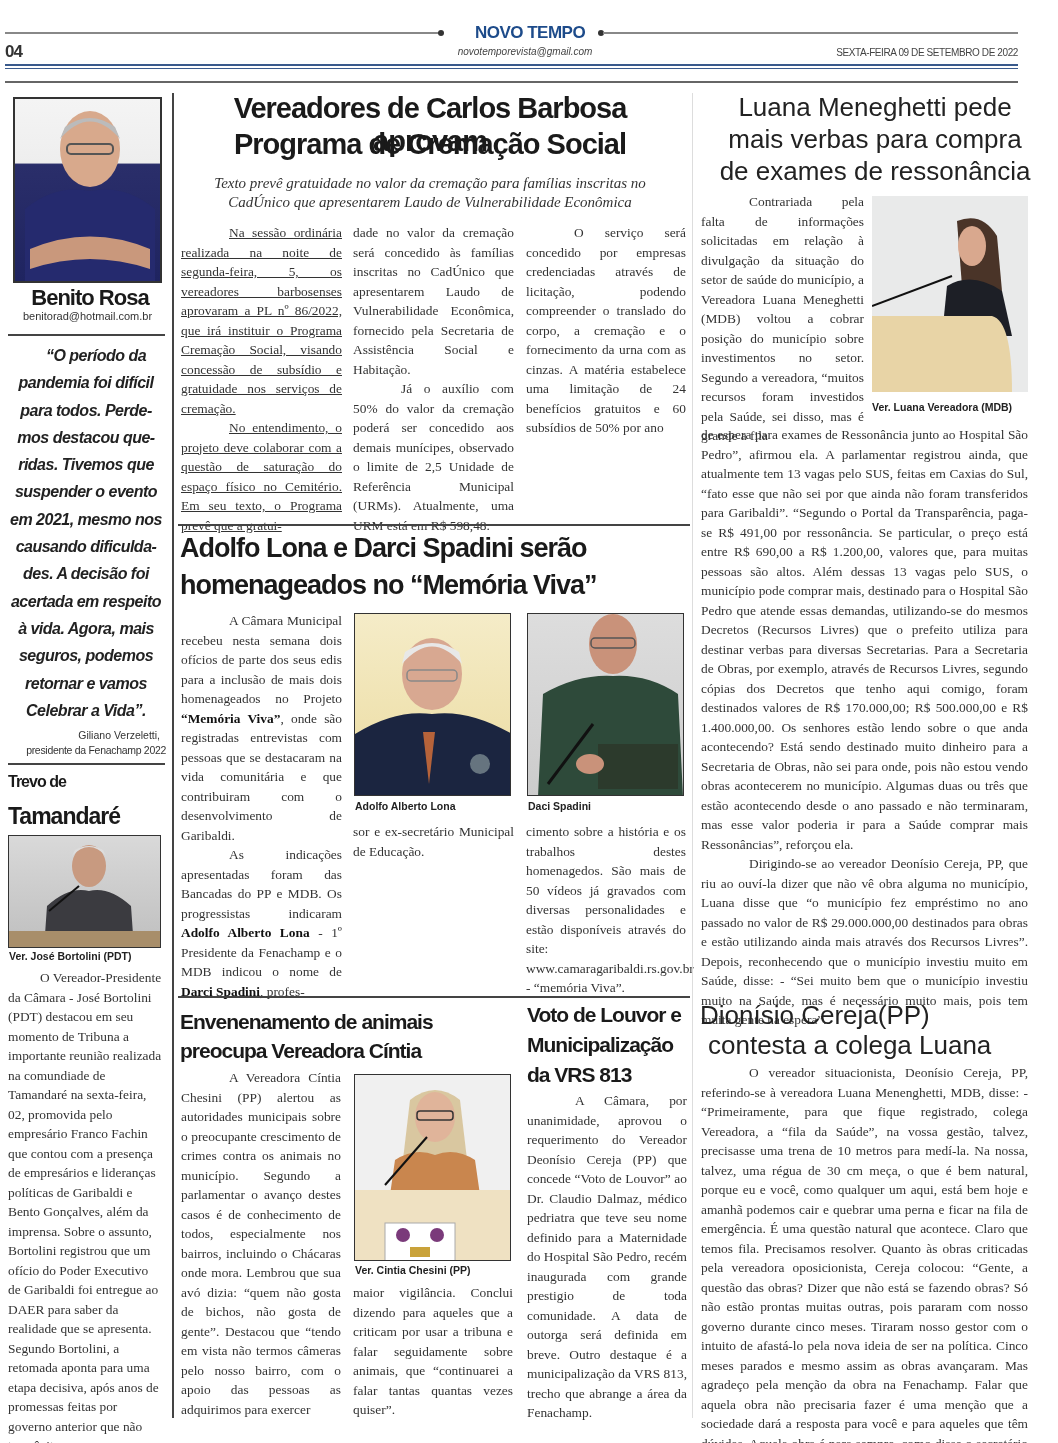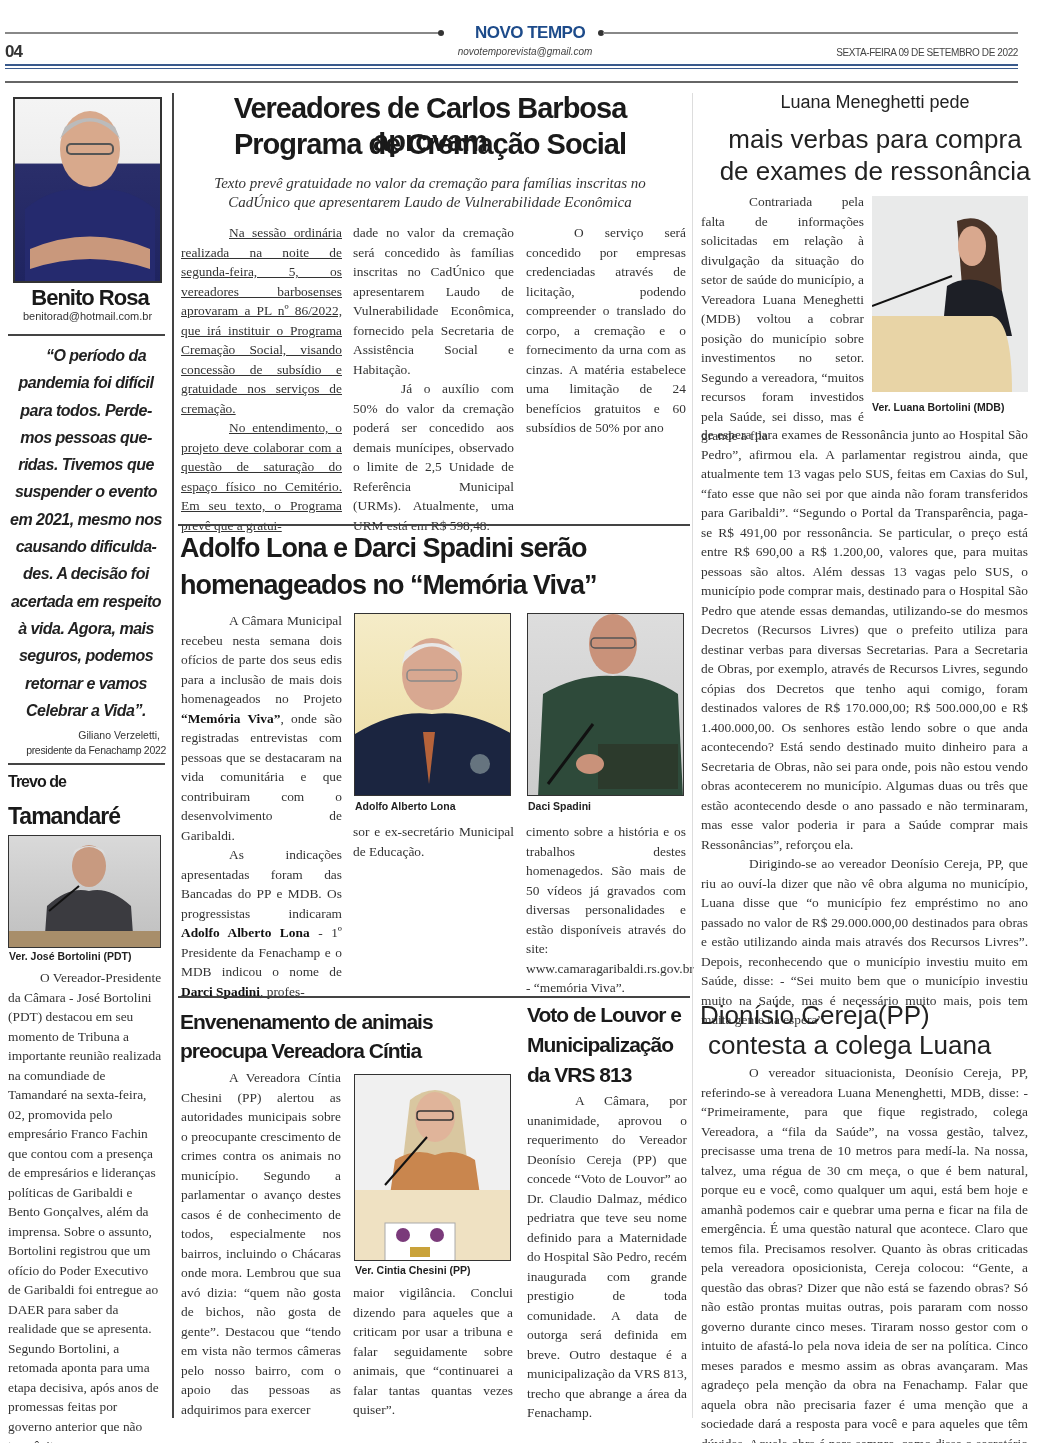--- a/index.html
+++ b/index.html
@@ -57,21 +57,21 @@
   </svg>
 </div>
 <div class="abs cond" style="left:0; top:285px; width:180px; text-align:center; font-size:22px; color:#1a1a1a; letter-spacing:-1px;">Benito Rosa</div>
 <div class="abs sans" style="left:0; top:310px; width:175px; text-align:center; font-size:11px; color:#333;">benitorad@hotmail.com.br</div>
 <div class="hline" style="left:8px; top:334px; width:157px;"></div>
 
 <div class="abs" style="left:4px; top:342px; width:164px; text-align:center; font-family:'Liberation Sans', sans-serif; font-style:italic; font-weight:bold; font-size:16px; line-height:27.3px; color:#222; letter-spacing:-0.5px;">
   <div style="padding-left:20px;">“O período da</div>
   <div>pandemia foi difícil</div>
   <div>para todos. Perde-</div>
-  <div>mos pessoas que-</div>
+  <div>mos destacou que-</div>
   <div>ridas. Tivemos que</div>
   <div>suspender o evento</div>
   <div>em 2021, mesmo nos</div>
   <div>causando dificulda-</div>
   <div>des.  A decisão foi</div>
   <div>acertada em respeito</div>
   <div>à vida. Agora, mais</div>
   <div>seguros, podemos</div>
   <div>retornar  e vamos</div>
   <div>Celebrar a Vida”.</div>
@@ -184,37 +184,37 @@
 
 <div class="headline" style="left:527px; top:1003px; font-size:21px;">Voto de Louvor e</div>
 <div class="headline" style="left:527px; top:1033px; font-size:21px;">Municipalização</div>
 <div class="headline" style="left:527px; top:1063px; font-size:21px;">da VRS 813</div>
 <div class="col" style="left:527px; top:1091px; width:160px;">
   <p class="ind">A Câmara, por unanimidade, aprovou o requerimento do Vereador Deonísio Cereja (PP) que concede “Voto de Louvor” ao Dr. Claudio Dalmaz, médico pedriatra que teve seu nome definido para a Maternidade do Hospital São Pedro, recém inaugurada com grande prestigio de toda comunidade. A data de outorga será definida em breve. Outro destaque é a municipalização da VRS 813, trecho que abrange a área da Fenachamp.</p>
 </div>
 
 <div class="vline" style="left:692px; top:93px; height:1325px; width:1px; background:#ddd;"></div>
 
-<div class="abs sans" style="left:700px; top:92px; width:350px; text-align:center; font-size:18px; color:#222;">Luana Meneghetti pede</div>
+<div class="abs sans" style="left:700px; top:92px; width:350px; text-align:center; font-size:26px; color:#222;">Luana Meneghetti pede</div>
 <div class="abs sans" style="left:700px; top:124px; width:350px; text-align:center; font-size:26px; color:#222;">mais verbas para compra</div>
 <div class="abs sans" style="left:700px; top:156px; width:350px; text-align:center; font-size:26px; color:#222;">de exames de ressonância</div>
 
 <div class="col" style="left:701px; top:192px; width:163px;">
   <p class="ind">Contrariada pela falta de informações solicitadas em relação à divulgação da situação do setor de saúde do município, a Vereadora Luana Meneghetti (MDB) voltou a cobrar posição do município sobre investimentos no setor. Segundo a vereadora, “muitos recursos foram investidos pela Saúde, sei disso, mas é grande a fila</p>
 </div>
 <div class="photo" style="left:872px; top:196px; width:156px; height:196px; border:none; background:#e9eaea;">
   <svg width="156" height="196" viewBox="0 0 156 196">
     <path d="M85 25 Q110 15 125 40 L130 95 L90 90 Z" fill="#4a3428"></path>
     <ellipse cx="100" cy="50" rx="14" ry="20" fill="#d9a88e"></ellipse>
     <path d="M70 140 L75 90 Q100 75 130 95 L140 140 Z" fill="#1d1f26"></path>
     <line x1="0" y1="110" x2="80" y2="80" stroke="#111" stroke-width="2"></line>
     <path d="M0 120 L120 120 Q140 125 140 196 L0 196 Z" fill="#e8d4a6"></path>
   </svg>
 </div>
-<div class="caption" style="left:872px; top:401px;">Ver. Luana Bortolini (MDB)</div>
+<div class="caption" style="left:872px; top:401px;">Ver. Luana Vereadora (MDB)</div>
 
 <div class="col" style="left:701px; top:425px; width:327px;">
   <p>de espera para exames de Ressonância junto ao Hospital São Pedro”, afirmou ela.  A parlamentar registrou ainda, que atualmente tem 13 vagas pelo SUS, feitas em Caxias do Sul, “fato esse que não sei por que ainda não foram transferidos para Garibaldi”. “Segundo o Portal da Transparência, paga-se R$ 491,00 por ressonância. Se particular, o preço está entre R$ 690,00 a R$ 1.200,00, valores que, para muitas pessoas são altos.  Além dessas 13 vagas pelo SUS, o município pode comprar mais, destinado para o Hospital São Pedro que atende essas demandas, utilizando-se do mesmos Decretos (Recursos Livres)  que o prefeito utiliza para destinar verbas para diversas Secretarias. Para a Secretaria de Obras, por exemplo, através de Recursos Livres, segundo cópias dos Decretos que tenho aqui comigo, foram destinados valores de R$ 170.000,00;  R$ 500.000,00 e  R$  1.400.000,00. Os senhores estão lendo sobre o que anda acontecendo? Está sendo destinado muito dinheiro para a Secretaria de Obras, não sei para onde, pois não estou vendo obras acontecerem no município. Algumas duas ou três que estão acontecendo desde o ano passado e não terminaram, mas esse valor poderia ir para a Saúde comprar mais Ressonâncias”, reforçou ela.</p>
   <p class="ind">Dirigindo-se ao vereador Deonísio Cereja, PP, que riu ao ouví-la dizer que não vê obra alguma no município, Luana  disse que  “o município fez empréstimo no ano passado no valor de R$ 29.000.000,00 destinados para obras e estão utilizando ainda mais através dos Recursos Livres”. Depois, reconhecendo que o município investiu muito em Saúde, disse: - “Sei muito bem que o município investiu muito na Saúde, mas  é  necessário muito mais, pois tem muita gente na espera”.</p>
 </div>
 
 <div class="abs sans" style="left:700px; top:1000px; font-size:26px; color:#222;">Dionísio Cereja(PP)</div>
 <div class="abs sans" style="left:708px; top:1030px; font-size:26px; color:#222;">contesta a colega Luana</div>
 <div class="col" style="left:701px; top:1063px; width:327px;">
   <p class="ind">O vereador situacionista, Deonísio Cereja, PP, referindo-se à vereadora Luana Menenghetti, MDB, disse: - “Primeiramente, para que fique registrado, colega Vereadora, a “fila da Saúde”, na vossa gestão, talvez, precisasse uma trena de 10 metros para medí-la. Na nossa, talvez, uma régua de 30 cm meça, o que é bem natural, porque eu e você, como qualquer um aqui, está bem hoje e amanhã podemos cair e quebrar uma perna e ficar na fila de emergência. É uma questão natural que acontece. Claro que temos fila.  Precisamos resolver.  Quanto às obras criticadas pela vereadora oposicionista, Cereja colocou: “Gente, a questão das obras? Dizer que não está se fazendo obras? Só não estão prontas muitas outras, pois pararam com nosso governo durante cinco meses. Tiraram nosso gestor com o intuito de afastá-lo pela nova ideia de ser na política. Cinco meses parados e mesmo assim as obras avançaram. Mas agradeço pela menção da obra na Fenachamp. Falar que aquela obra não precisaria fazer é uma menção que a sociedade  dará  a resposta para você e para aqueles que têm dúvidas. Aquela obra é para sempre, como disse o secretário Alex. Seria até uma ingratidão falar isso diante de uma obra daquelas. Mereceria elogios de toda a Garibaldi, esquecendo a sigla partidária”, concluiu o vereador.</p>

